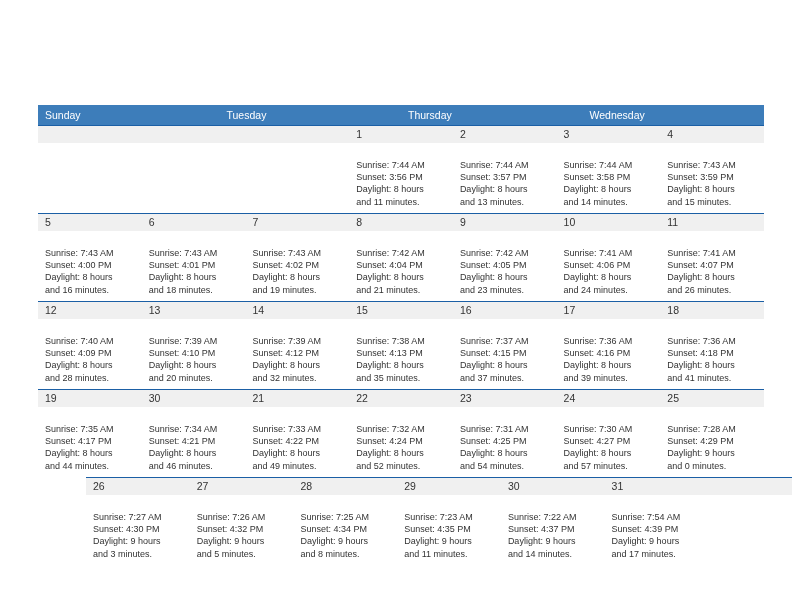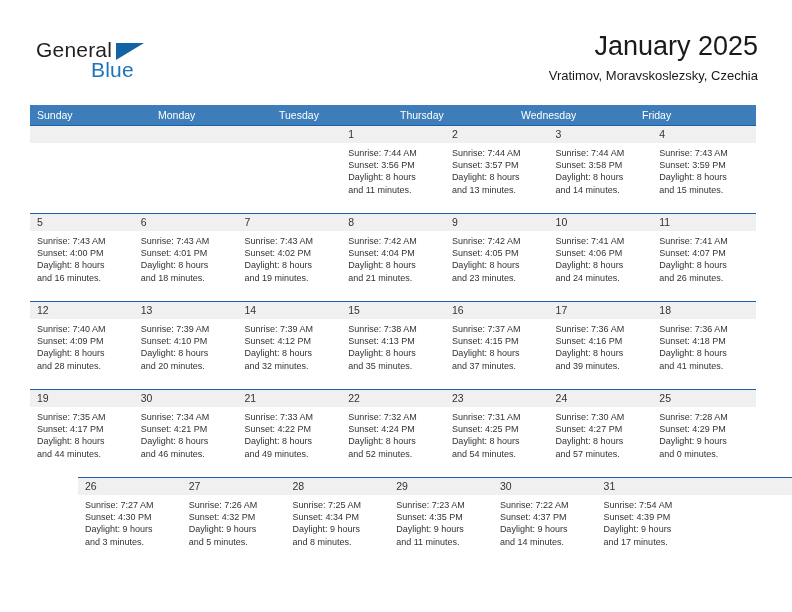--- a/index.html
+++ b/index.html
@@ -80,21 +80,21 @@
     margin-top: 6px;
     font-size: 13px;
     color: #1a1a1a;
     line-height: 16px;
     white-space: nowrap;
   }
 
   
   .calendar {
     position: absolute;
-    left: 30px;
+    left: 38px;
     top: 105px;
     width: 726px;
   }
   .weekday-row {
     display: flex;
     width: 726px;
     height: 20px;
     background: #3d7dba;
   }
   .weekday {
@@ -132,56 +132,42 @@
     font-size: 10.5px;
     color: #333333;
     line-height: 17px;
     padding-left: 7px;
     box-sizing: border-box;
   }
   .day-cell.empty .day-number {
     background: #f0f0f0;
   }
   .day-lines {
-    padding: 4px 4px 0 7px;
+    padding: 16px 4px 0 7px;
     box-sizing: border-box;
   }
   .day-line {
     font-size: 9px;
     line-height: 12.2px;
     color: #333333;
     white-space: nowrap;
   }
 </style>
 </head>
 <body>
 
 <div class="page">
 
-  <div class="masthead">
-    <div class="brand">
-      <span class="brand-general">General</span>
-      <span class="brand-triangle"></span>
-      <span class="brand-blue">Blue</span>
-    </div>
-
-    <div class="title-block">
-      <div class="cal-title">January 2025</div>
-      <div class="cal-subtitle">Vratimov, Moravskoslezsky, Czechia</div>
-    </div>
-  </div>
 
   <div class="calendar">
     <div class="weekday-row" id="weekday-row">
         <div class="weekday">Sunday</div>
-        <div class="weekday">Monday</div>
         <div class="weekday">Tuesday</div>
         <div class="weekday">Thursday</div>
         <div class="weekday">Wednesday</div>
-        <div class="weekday">Friday</div>
       </div>
     <div id="weeks-container">
         <div class="week-row">
           <div class="day-cell empty">
             <div class="day-number"></div>
             <div class="day-lines"></div>
           </div>
           <div class="day-cell empty">
             <div class="day-number"></div>
             <div class="day-lines"></div>

